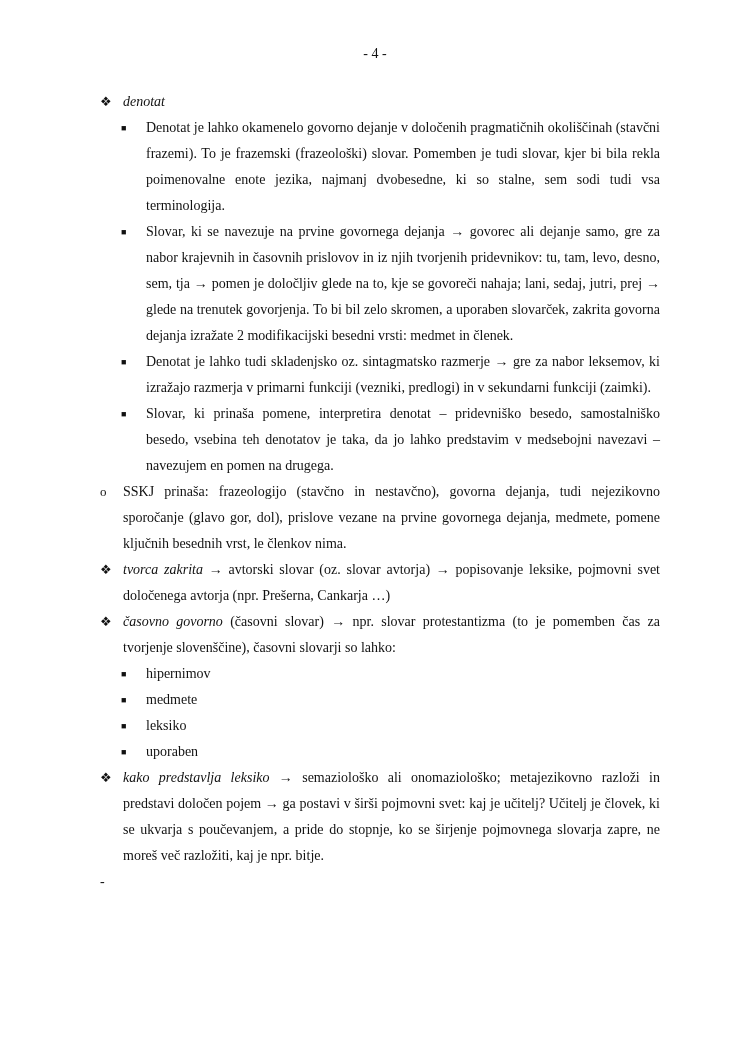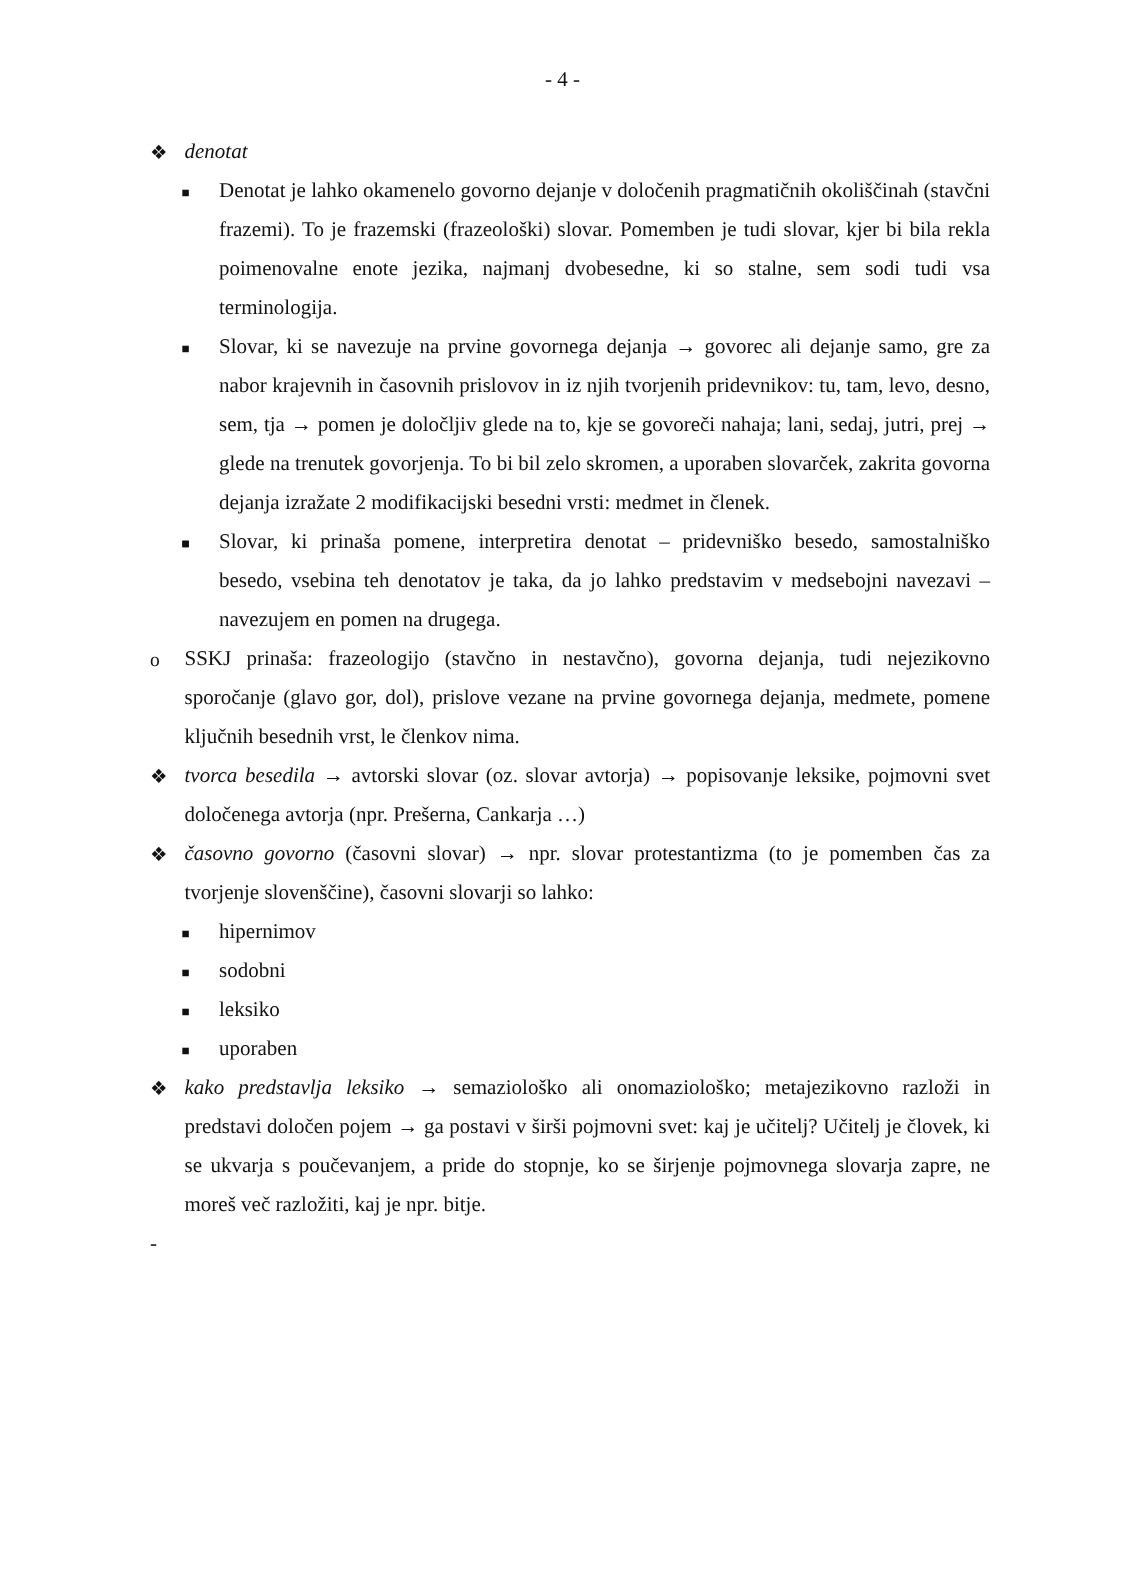--- a/index.html
+++ b/index.html
@@ -21,24 +21,24 @@
 </style>
 </head>
 <body>
 
 <div class="page-num">- 4 -</div>
 
 <div class="content" id="content">
     <div class="row l1"><span class="marker diamond">❖</span><em>denotat</em><span></span></div>
     <div class="row l2"><span class="marker square">■</span><span>Denotat je lahko okamenelo govorno dejanje v določenih pragmatičnih okoliščinah (stavčni frazemi). To je frazemski (frazeološki) slovar. Pomemben je tudi slovar, kjer bi bila rekla poimenovalne enote jezika, najmanj dvobesedne, ki so stalne, sem sodi tudi vsa terminologija.</span></div>
     <div class="row l2"><span class="marker square">■</span><span>Slovar, ki se navezuje na prvine govornega dejanja → govorec ali dejanje samo, gre za nabor krajevnih in časovnih prislovov in iz njih tvorjenih pridevnikov: tu, tam, levo, desno, sem, tja → pomen je določljiv glede na to, kje se govoreči nahaja; lani, sedaj, jutri, prej → glede na trenutek govorjenja. To bi bil zelo skromen, a uporaben slovarček, zakrita govorna dejanja izražate 2 modifikacijski besedni vrsti: medmet in členek.</span></div>
-    <div class="row l2"><span class="marker square">■</span></div>
+    <div class="row l2"><span class="marker square">■</span><span>Denotat je lahko tudi skladenjsko oz. sintagmatsko razmerje → gre za nabor leksemov, ki izražajo razmerja v primarni funkciji (vezniki, predlogi) in v sekundarni funkciji (zaimki).</span></div>
     <div class="row l2"><span class="marker square">■</span><span>Slovar, ki prinaša pomene, interpretira denotat – pridevniško besedo, samostalniško besedo, vsebina teh denotatov je taka, da jo lahko predstavim v medsebojni navezavi – navezujem en pomen na drugega.</span></div>
     <div class="row l1"><span class="marker circle">o</span><span>SSKJ prinaša: frazeologijo (stavčno in nestavčno), govorna dejanja, tudi nejezikovno sporočanje (glavo gor, dol), prislove vezane na prvine govornega dejanja, medmete, pomene ključnih besednih vrst, le členkov nima.</span></div>
-    <div class="row l1"><span class="marker diamond">❖</span><em>tvorca besedila</em><span> → avtorski slovar (oz. slovar avtorja) → popisovanje leksike, pojmovni svet določenega avtorja (npr. Prešerna, Cankarja …)</span></div>
+    <div class="row l1"><span class="marker diamond">❖</span><em>tvorca zakrita</em><span> → avtorski slovar (oz. slovar avtorja) → popisovanje leksike, pojmovni svet določenega avtorja (npr. Prešerna, Cankarja …)</span></div>
     <div class="row l1"><span class="marker diamond">❖</span><em>časovno govorno</em><span> (časovni slovar) → npr. slovar protestantizma (to je pomemben čas za tvorjenje slovenščine), časovni slovarji so lahko:</span></div>
     <div class="row l2"><span class="marker square">■</span><span>hipernimov</span></div>
-    <div class="row l2"><span class="marker square">■</span><span>sodobni</span></div>
+    <div class="row l2"><span class="marker square">■</span><span>medmete</span></div>
     <div class="row l2"><span class="marker square">■</span><span>leksiko</span></div>
     <div class="row l2"><span class="marker square">■</span><span>uporaben</span></div>
     <div class="row l1"><span class="marker diamond">❖</span><em>kako predstavlja leksiko</em><span> → semaziološko ali onomaziološko; metajezikovno razloži in predstavi določen pojem → ga postavi v širši pojmovni svet: kaj je učitelj? Učitelj je človek, ki se ukvarja s poučevanjem, a pride do stopnje, ko se širjenje pojmovnega slovarja zapre, ne moreš več razložiti, kaj je npr. bitje.</span></div>
     <div class="row l1"><span class="marker dash">-</span></div>
   </div>
 
 </body></html>

